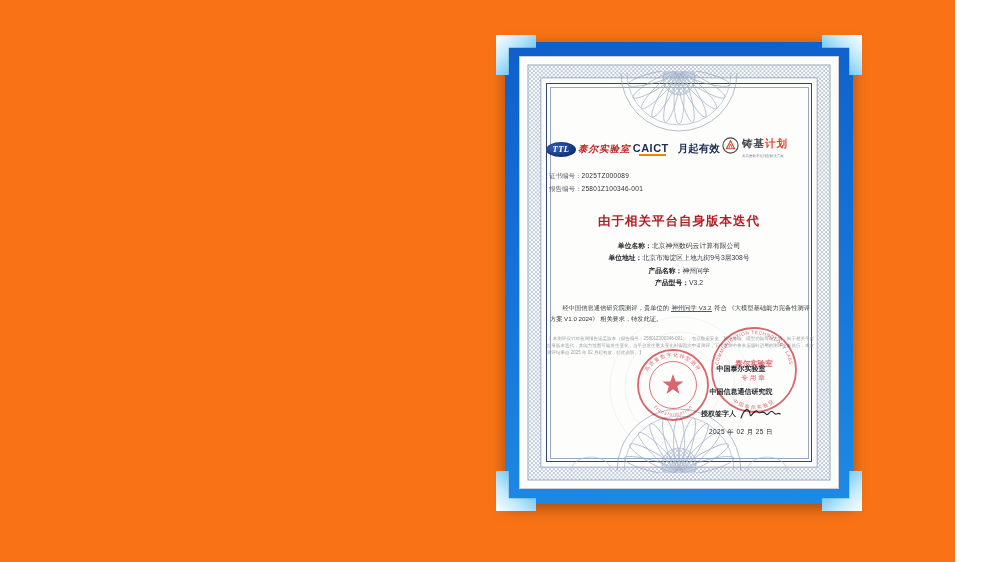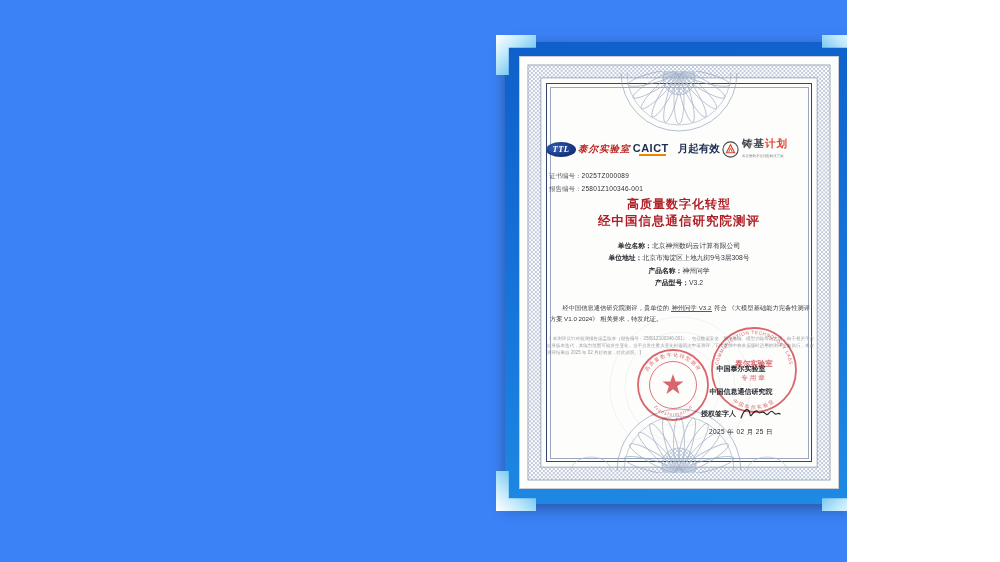--- a/index.html
+++ b/index.html
@@ -1,18 +1,18 @@
 <!DOCTYPE html>
 <html><head>
 <meta charset="utf-8">
 <style>
   html,body{margin:0;padding:0;}
   .stage{
-    position:relative;width:847px;height:562px;overflow:hidden;
-    background:#3b82f6;
+    position:relative;width:955px;height:562px;overflow:hidden;
+    background:#f97316;
     font-family:"Liberation Sans","DejaVu Sans",sans-serif;
   }
   
   .frame{
     position:absolute;left:505px;top:42px;width:348px;height:462px;
     background:linear-gradient(175deg,#0f5fca 0%,#1571d8 45%,#1e8ae4 100%);
     box-shadow:0 4px 14px rgba(0,0,0,.35);
   }
   .corner{
     position:absolute;width:40px;height:40px;
@@ -42,21 +42,21 @@
     width:30px;height:15px;border-radius:50%;
     background:radial-gradient(ellipse at 35% 40%,#3a62b8 0%,#16367f 60%,#0d2663 100%);
     display:flex;align-items:center;justify-content:center;
   }
   .ttl-ellipse i{font-style:italic;font-weight:bold;font-size:8.5px;color:#fff;letter-spacing:.5px;font-family:"Liberation Serif","DejaVu Serif",serif;}
   .ttl-name{color:#b8231f;font-weight:bold;font-style:italic;font-size:9.5px;letter-spacing:1px;font-family:"Liberation Serif","DejaVu Serif",serif;}
   .logo-caict{display:flex;align-items:baseline;gap:9px;}
   .caict-abbr{position:relative;font-weight:900;font-size:11px;color:#1b2c52;letter-spacing:.5px;}
   .caict-abbr::after{content:"";position:absolute;left:18%;right:8%;bottom:-2px;height:1.6px;background:#f08300;}
   .caict-name{font-weight:bold;font-size:10.5px;color:#1b2c52;}
-  .logo-zhuji{display:flex;align-items:center;gap:3px;}
+  .logo-zhuji{display:flex;align-items:flex-start;gap:3px;}
   .zhuji-line1{font-size:10.5px;font-weight:900;letter-spacing:1px;}
   .zhuji-dark{color:#3c4148;}
   .zhuji-red{color:#e1432f;}
   .zhuji-sub{font-size:6px;transform:scale(.58);transform-origin:0 50%;white-space:nowrap;color:#8a8f98;margin-top:1px;}
   
   .numbers{position:absolute;top:112px;left:29px;font-size:6.5px;color:#585c63;line-height:13px;}
   .numbers b{font-weight:normal;color:#2b2e33;letter-spacing:.3px;}
   
   .title1,.title2{position:absolute;left:0;width:100%;text-align:center;color:#b01f26;font-weight:bold;letter-spacing:1px;}
   .title1{top:139px;font-size:12px;}
@@ -180,22 +180,21 @@
             <div class="zhuji-sub">高质量数字化转型解决方案</div>
           </div>
         </div>
       </div>
 
       <div class="numbers">
         <div><span>证书编号：</span><b>2025TZ000089</b></div>
         <div><span>报告编号：</span><b>25801Z100346-001</b></div>
       </div>
 
-      <div class="title1">高质量数字化转型</div>
-      <div class="title2">经中国信息通信研究院测评</div>
+      <div class="title2">由于相关平台自身版本迭代</div>
 
       <div class="fields">
         <div><b>单位名称：</b><span>北京神州数码云计算有限公司</span></div>
         <div><b>单位地址：</b><span>北京市海淀区上地九街9号3层308号</span></div>
         <div><b>产品名称：</b><span>神州问学</span></div>
         <div><b>产品型号：</b><span>V3.2</span></div>
       </div>
 
       <p class="body"><span>经中国信息通信研究院测评，贵单位的 </span><span class="ul">神州问学 V3.2</span><span> 符合 </span><span>《大模型基础能力完备性测评方案 V1.0 2024》</span><span> 相关要求，特发此证。</span></p>
 

